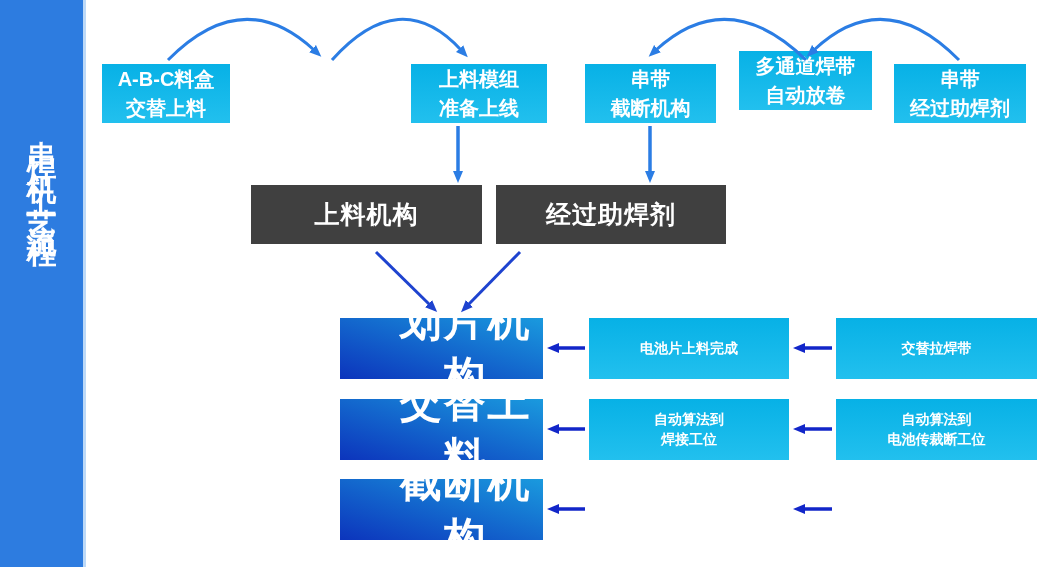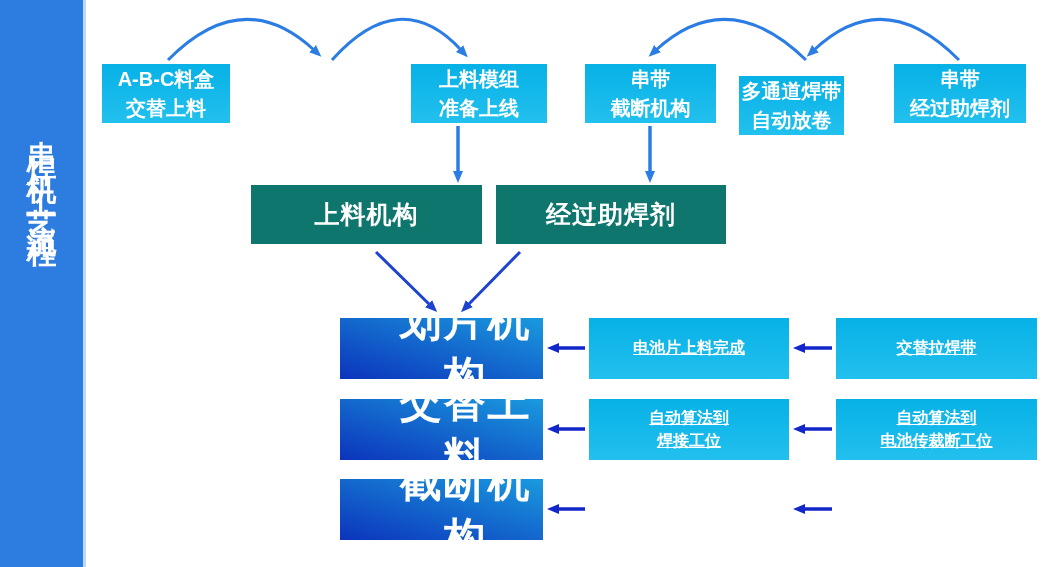--- a/index.html
+++ b/index.html
@@ -16,41 +16,41 @@
     writing-mode:vertical-rl;text-orientation:upright;
     color:#ffffff;font-weight:bold;font-size:30px;letter-spacing:17px;
     padding-top:116px;line-height:1;
   }
   .node{
     position:absolute;display:flex;align-items:center;justify-content:center;
     color:#ffffff;font-weight:bold;text-align:center;white-space:pre-line;
     box-sizing:border-box;
   }
   .cyan{background:linear-gradient(180deg,#07b1e6 0%,#22c0ee 100%);font-size:20px;line-height:1.45;}
-  .cyan.mid{font-size:16px;line-height:1.4;text-decoration:underline;}
-  .navy{background:#0f766e;font-size:25px;letter-spacing:1px;}
+  .cyan.mid{font-size:14px;line-height:1.4;}
+  .navy{background:#404040;font-size:25px;letter-spacing:1px;}
   .grad{background:linear-gradient(to top right,#0c34bc 0%,#1a9ade 100%);font-size:42px;letter-spacing:2px;padding-left:48px;}
   svg.overlay{position:absolute;left:0;top:0;pointer-events:none;}
 </style>
 </head>
 <body>
 
 <div class="stage">
 
   <aside class="sidebar">
     <div class="sidebar-title">串焊机工艺流程</div>
   </aside>
 
   <div class="node cyan" style="left:102px;top:64px;width:128px;height:59px">A-B-C料盒
 交替上料</div>
   <div class="node cyan" style="left:411px;top:64px;width:136px;height:59px">上料模组
 准备上线</div>
   <div class="node cyan" style="left:585px;top:64px;width:131px;height:59px">串带
 截断机构</div>
-  <div class="node cyan" style="left:739px;top:76px;width:105px;height:59px">多通道焊带
+  <div class="node cyan" style="left:739px;top:51px;width:133px;height:59px">多通道焊带
 自动放卷</div>
   <div class="node cyan" style="left:894px;top:64px;width:132px;height:59px">串带
 经过助焊剂</div>
 
   <div class="node navy" style="left:251px;top:185px;width:231px;height:59px">上料机构</div>
   <div class="node navy" style="left:496px;top:185px;width:230px;height:59px">经过助焊剂</div>
 
   <div class="node grad" style="left:340px;top:318px;width:203px;height:61px">划片机构</div>
   <div class="node cyan mid" style="left:589px;top:318px;width:200px;height:61px">电池片上料完成</div>
   <div class="node cyan mid" style="left:836px;top:318px;width:201px;height:61px">交替拉焊带</div>

